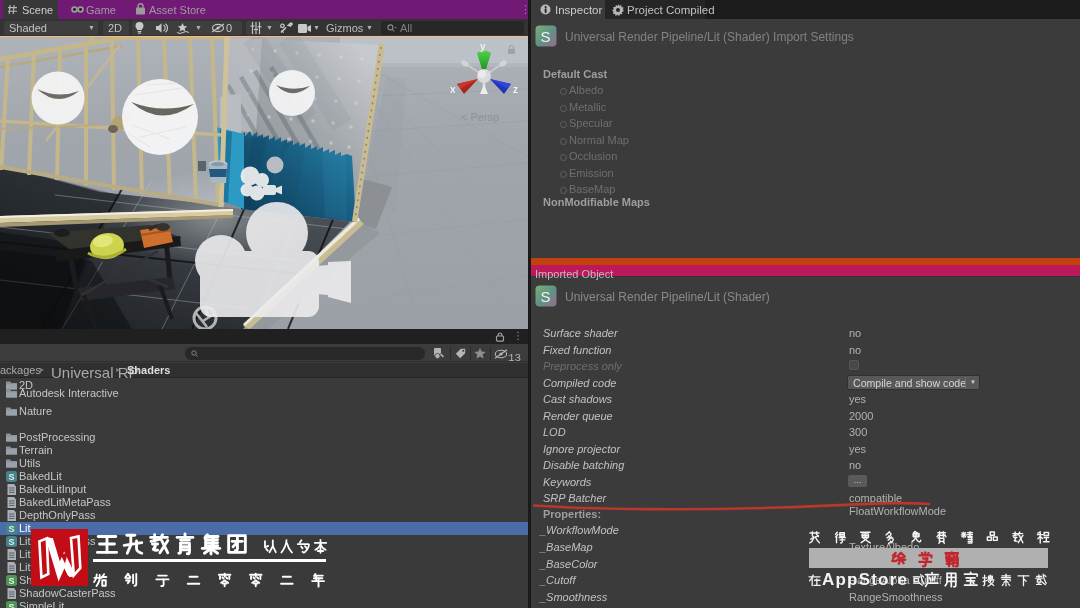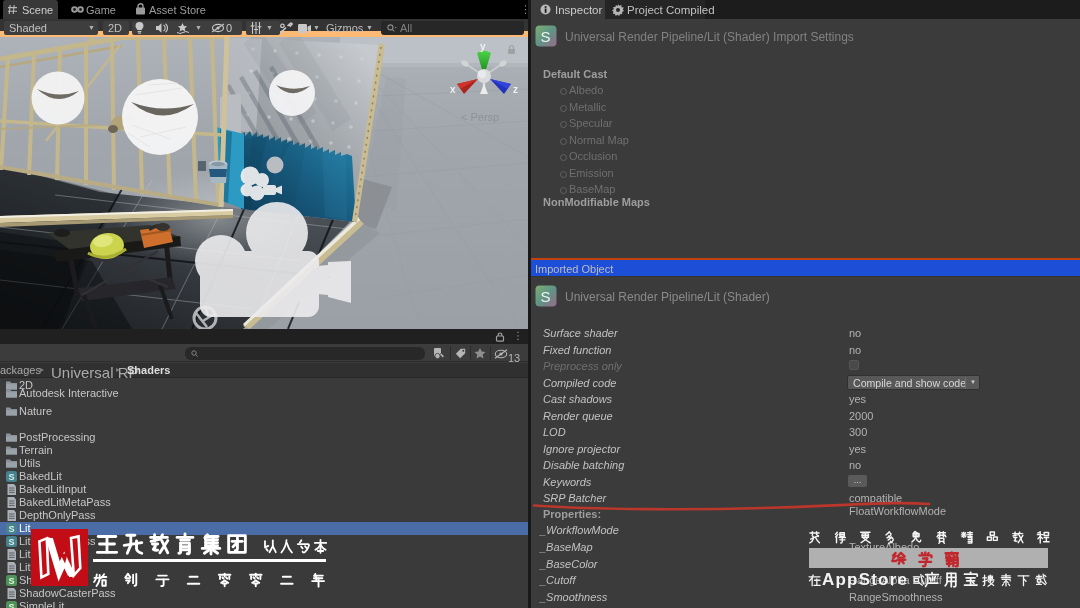--- a/index.html
+++ b/index.html
@@ -7,21 +7,21 @@
     font-family:"Liberation Sans", sans-serif; }
   .abs { position:absolute; }
   #stage { position:relative; width:1080px; height:608px; }
 </style>
 </head>
 <body>
 <div id="stage">
 
   <div class="abs" style="left:0;top:0;width:528px;height:608px;background:#3a3a3a;">
 
-    <div class="abs" style="left:0;top:0;width:528px;height:19px;background:#000000;">
+    <div class="abs" style="left:0;top:0;width:528px;height:19px;background:#701a75;">
       <div class="abs" style="left:3px;top:0;width:55px;height:19px;background:#383838;border-radius:3px 3px 0 0;"></div>
       <svg class="abs" style="left:7px;top:4px;" width="11" height="11" viewBox="0 0 11 11">
         <g stroke="#b9b9b9" stroke-width="1.1" fill="none">
           <path d="M3.2 1 L2.2 10 M7.2 1 L6.2 10 M1 3.6 L10 3.6 M1 7.2 L10 7.2"></path>
         </g>
       </svg>
       <div class="abs" style="left:22px;top:3.5px;font-size:11px;color:#cfcfcf;">Scene</div>
       <svg class="abs" style="left:71px;top:5px;" width="13" height="9" viewBox="0 0 13 9">
         <g fill="#9a9a9a">
             <circle cx="3.5" cy="4.5" r="3.3"></circle>
@@ -32,21 +32,21 @@
       </svg>
       <div class="abs" style="left:86px;top:3.5px;font-size:11px;color:#9d9d9d;">Game</div>
       <svg class="abs" style="left:135px;top:3px;" width="11" height="12" viewBox="0 0 11 12">
         <rect x="1" y="4.5" width="9" height="7" rx="1" fill="#9a9a9a"></rect>
         <path d="M3 5 V3.2 a2.5 2.5 0 0 1 5 0 V5" stroke="#9a9a9a" stroke-width="1.4" fill="none"></path>
       </svg>
       <div class="abs" style="left:149px;top:3.5px;font-size:11px;color:#9d9d9d;">Asset Store</div>
       <div class="abs" style="left:520px;top:3px;font-size:11px;color:#8f8f8f;">⋮</div>
     </div>
 
-    <div class="abs" style="left:0;top:19px;width:528px;height:18px;background:#333333;border-bottom:6px solid #fdba74;">
+    <div class="abs" style="left:0;top:19px;width:528px;height:18px;background:#333333;border-bottom:1px solid #fdba74;">
       <div class="abs" style="left:4px;top:2px;width:94px;height:14px;background:#3e3e3e;border-radius:2px;"></div>
       <div class="abs" style="left:9px;top:3px;font-size:11px;color:#c2c2c2;">Shaded</div>
       <div class="abs" style="left:88px;top:5px;font-size:7px;color:#b0b0b0;">▼</div>
       <div class="abs" style="left:103px;top:2px;width:26px;height:14px;background:#3e3e3e;border-radius:2px;"></div>
       <div class="abs" style="left:108px;top:3px;font-size:11px;color:#c2c2c2;">2D</div>
       <div class="abs" style="left:132px;top:2px;width:90px;height:14px;background:#3e3e3e;border-radius:2px;"></div>
       <svg class="abs" style="left:135px;top:3px" width="9" height="12" viewBox="0 0 9 12">
           <path d="M4.5 0 a4 4 0 0 1 4 4 c0 2-1.5 2.6-1.8 4 h-4.4 C2 6.6 0.5 6 0.5 4 a4 4 0 0 1 4-4 z" fill="#c8c8c8"></path>
           <rect x="2.7" y="9" width="3.6" height="1.3" fill="#c8c8c8"></rect>
           <rect x="3.1" y="10.7" width="2.8" height="1" fill="#c8c8c8"></rect>
@@ -384,21 +384,21 @@
       <div class="abs" style="left:470px;top:2px;width:1px;height:14px;background:#2c2c2c;"></div>
       <svg class="abs" style="left:474px;top:4px" width="12" height="11" viewBox="0 0 12 11">
           <path d="M6 0 l1.7 3.6 3.9 .4 -2.9 2.6 .8 3.9 -3.5-2 -3.5 2 .8-3.9 L.4 4 4.3 3.6z" fill="#8f8f8f"></path>
         </svg>
       <div class="abs" style="left:490px;top:2px;width:1px;height:14px;background:#2c2c2c;"></div>
       <svg class="abs" style="left:494px;top:5px" width="14" height="10" viewBox="0 0 14 10">
           <ellipse cx="7" cy="5" rx="5.7" ry="3.7" fill="none" stroke="#b5b5b5" stroke-width="1.1"></ellipse>
           <circle cx="7" cy="5" r="1.6" fill="#b5b5b5"></circle>
           <line x1="1" y1="9.2" x2="13" y2="0.8" stroke="#b5b5b5" stroke-width="1.3"></line>
         </svg>
-      <div class="abs" style="left:508px;top:8px;font-size:11px;color:#b5b5b5;">13</div>
+      <div class="abs" style="left:508px;top:8px;font-size:11px;color:#b5b5b5;font-family:Liberation Mono, monospace;">13</div>
     </div>
 
     <div class="abs" style="left:0;top:363px;width:528px;height:15px;background:#303030;border-bottom:1px solid #262626;">
       <div class="abs" style="left:0px;top:1px;font-size:11px;color:#aaaaaa;">ackages</div>
       <div class="abs" style="left:40px;top:2px;font-size:8px;color:#7e7e7e;">▸</div>
       <div class="abs" style="left:51px;top:1px;font-size:15px;color:#aaaaaa;">Universal RP</div>
       <div class="abs" style="left:116px;top:2px;font-size:8px;color:#7e7e7e;">▸</div>
       <div class="abs" style="left:127px;top:1px;font-size:11px;color:#dedede;font-weight:bold;">Shaders</div>
     </div>
 
@@ -580,21 +580,21 @@
     <div class="isec" style="top:68px">Default Cast</div>
     <div class="mrow" style="top:84px"><span class="circ"></span>Albedo</div>
     <div class="mrow" style="top:100.5px"><span class="circ"></span>Metallic</div>
     <div class="mrow" style="top:117px"><span class="circ"></span>Specular</div>
     <div class="mrow" style="top:133.5px"><span class="circ"></span>Normal Map</div>
     <div class="mrow" style="top:150px"><span class="circ"></span>Occlusion</div>
     <div class="mrow" style="top:166.5px"><span class="circ"></span>Emission</div>
     <div class="mrow" style="top:183px"><span class="circ"></span>BaseMap</div>
     <div class="isec" style="top:196px">NonModifiable Maps</div>
 
-    <div class="abs" style="left:0;top:258px;width:549px;height:19px;background:#1d4ed8;border-top:2px solid #c2410c;border-bottom:1px solid #343434;">
+    <div class="abs" style="left:0;top:258px;width:549px;height:19px;background:#be185d;border-top:7px solid #c2410c;border-bottom:1px solid #343434;">
       <div class="abs" style="left:4px;top:3px;font-size:11px;color:#bdbdbd;">Imported Object</div>
     </div>
     <svg class="abs" style="left:4px;top:285px" width="22" height="22" viewBox="0 0 22 22">
       <rect x="0.5" y="0.5" width="21" height="21" rx="4" fill="url(#shg)"></rect>
       <text x="5.5" y="16.5" font-size="15" fill="#eef4ee" font-family="Liberation Sans">S</text>
     </svg>
     <div class="abs" style="left:34px;top:290px;font-size:12px;color:#8a8a8a;">Universal Render Pipeline/Lit (Shader)</div>
 
     <div class="ilbl" style="top:327px">Surface shader</div>
       <div class="ival" style="top:327px">no</div>

